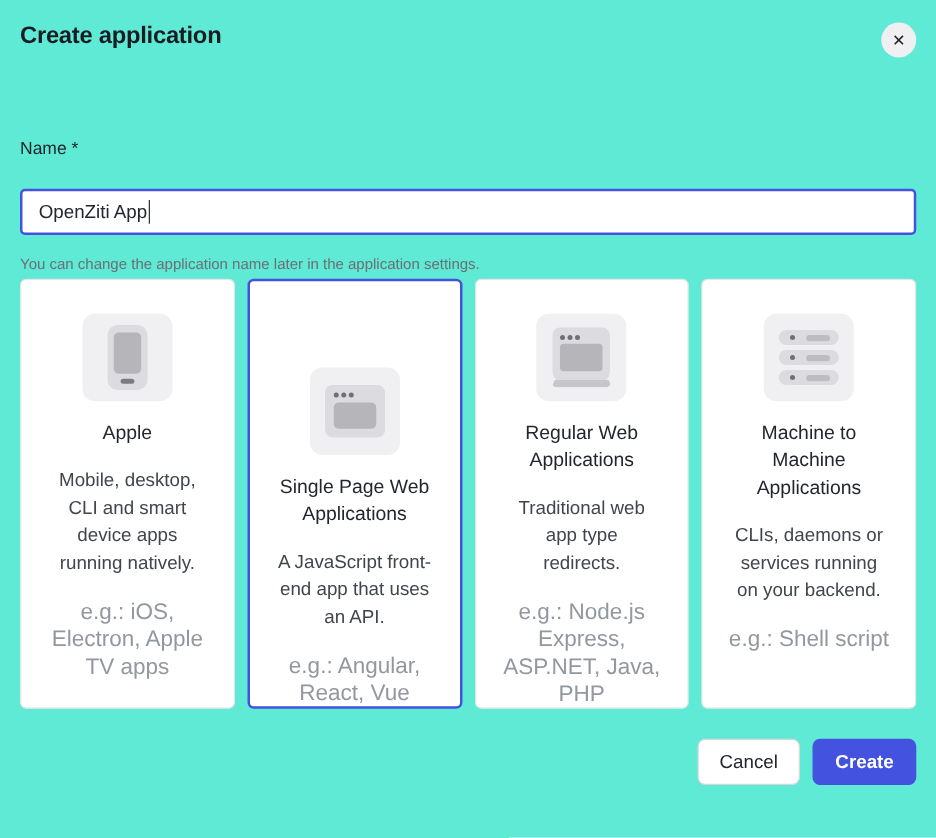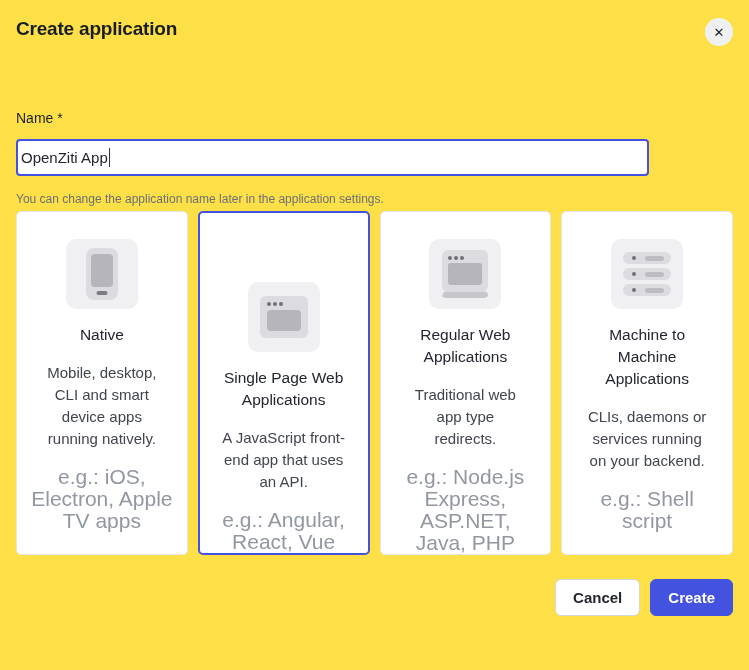--- a/index.html
+++ b/index.html
@@ -4,45 +4,45 @@
 <style>
   * { margin: 0; padding: 0; box-sizing: border-box; }
   html, body { width: 749px; height: 670px; }
   body {
     font-family: "Liberation Sans", sans-serif;
     background: #ffffff;
     color: #1e2129;
     overflow: hidden;
     position: relative;
   }
-  .modal { width: 749px; height: 670px; background: #fde047; padding: 0 16px; }
+  .modal { width: 749px; height: 670px; background: #5eead4; padding: 0 16px; }
 
   
   .header {
     display: flex; align-items: flex-start; justify-content: space-between;
     padding-top: 18px;
   }
   .title { font-size: 19px; font-weight: 700; color: #191c23; letter-spacing: -0.2px; }
   .close-btn {
     width: 28px; height: 28px; border-radius: 50%;
     background: #f0f0f2; border: none; cursor: pointer;
     display: flex; align-items: center; justify-content: center;
     font-size: 13px; color: #23262d; font-family: "Liberation Sans", sans-serif;
   }
 
   
   .field-label {
     display: block; margin-top: 64px;
     font-size: 14px; font-weight: 500; color: #1e2129;
   }
   .text-input {
-    margin-top: 13px; height: 37px; width: 633px;
+    margin-top: 25px; height: 37px; width: 717px;
     border: 2px solid #4453df; border-radius: 4px;
     display: flex; align-items: center;
-    padding: 0 3px; font-size: 15px; color: #23262e;
+    padding: 0 13px; font-size: 15px; color: #23262e;
     background: #fff; cursor: text;
   }
   .caret {
     display: inline-block; width: 1.5px; height: 19px;
     background: #33363d; margin-left: 1px;
   }
   .helper-text { margin-top: 16px; font-size: 12px; color: #6b6f77; }
 
   
   .choose-label { margin-top: 26px; font-size: 15px; font-weight: 500; color: #1e2129; }
@@ -68,21 +68,21 @@
     margin-top: 15px; font-size: 15.5px; font-weight: 500; color: #23262e;
     line-height: 22px; max-width: 126px;
   }
   .card-desc {
     margin-top: 16px; font-size: 15px; color: #41454d;
     line-height: 22px; max-width: 130px;
   }
   .card:nth-child(3) .card-desc { max-width: 116px; }
   .card:nth-child(4) .card-desc { max-width: 124px; }
   .card-eg {
-    margin-top: 16px; font-size: 21px; color: #9297a0;
+    margin-top: 16px; font-size: 18px; color: #9297a0;
     line-height: 22px; max-width: 142px;
   }
 
   
   .phone { width: 32px; height: 52px; background: #dcdce0; border-radius: 8px; position: relative; }
   .phone-screen { position: absolute; top: 6px; left: 5px; right: 5px; height: 33px; background: #b5b5ba; border-radius: 4px; }
   .phone-home { position: absolute; bottom: 5px; left: 50%; transform: translateX(-50%); width: 11px; height: 4px; background: #7b7c81; border-radius: 2px; }
 
   .window { width: 48px; height: 42px; background: #dcdce0; border-radius: 6px; position: relative; }
   .win-dots { position: absolute; top: 6px; left: 7px; display: flex; gap: 2px; }
@@ -103,21 +103,21 @@
   .stack-row { width: 48px; height: 12px; background: #dcdce0; border-radius: 6px; display: flex; align-items: center; }
   .stack-dot { width: 4px; height: 4px; border-radius: 50%; background: #6f7075; margin-left: 9px; }
   .stack-bar { width: 19px; height: 5px; border-radius: 2.5px; background: #bcbcc1; margin-left: 9px; }
 
   
   .footer { margin-top: 32px; display: flex; justify-content: flex-end; gap: 10px; }
   .btn {
     height: 37px; border-radius: 6px; font-size: 15px; cursor: pointer;
     font-family: "Liberation Sans", sans-serif; padding: 0 17px;
   }
-  .btn-cancel { background: #fff; border: 1px solid #d5d7db; color: #23262d; font-weight: 700; text-align: center; }
+  .btn-cancel { background: #fff; border: 1px solid #d5d7db; color: #23262d; font-weight: 400; text-align: center; }
   .btn-create { background: #4453df; border: 1px solid #4453df; color: #fff; font-weight: 700; }
 </style>
 </head>
 <body>
 
 <div class="modal">
 
   <div class="header">
     <h1 class="title">Create application</h1>
     <button class="close-btn">
@@ -137,21 +137,21 @@
 
   <div class="cards">
 
     <div class="card">
       <div class="icon-tile">
         <div class="phone">
           <div class="phone-screen"></div>
           <div class="phone-home"></div>
         </div>
       </div>
-      <h3 class="card-title">Native</h3>
+      <h3 class="card-title">Apple</h3>
       <p class="card-desc">Mobile, desktop, CLI and smart device apps running natively.</p>
       <p class="card-eg">e.g.: iOS, Electron, Apple TV apps</p>
     </div>
 
     <div class="card selected">
       <div class="icon-tile">
         <div class="window">
           <div class="win-dots">
               <i></i>
               <i></i>

